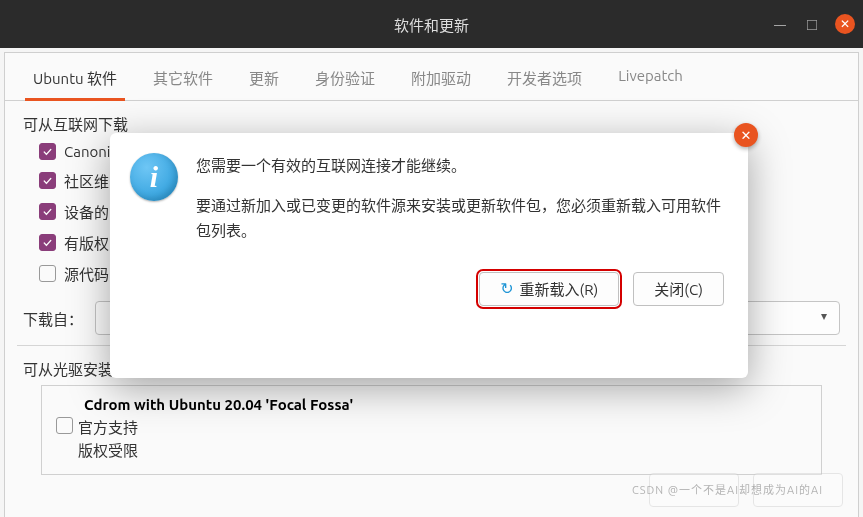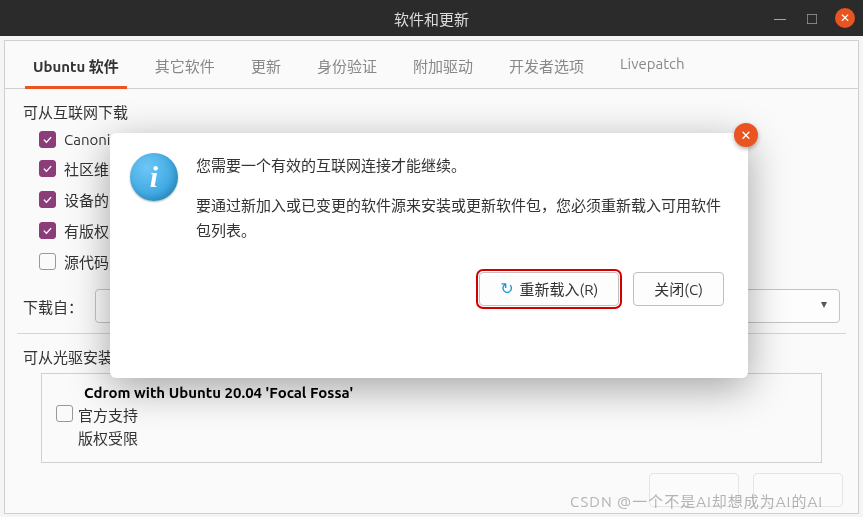--- a/index.html
+++ b/index.html
@@ -1,28 +1,28 @@
 <!DOCTYPE html>
 <html><head>
   <meta charset="utf-8">
   <style>
     * { box-sizing: border-box; margin: 0; padding: 0; font-family: "Ubuntu", "Noto Sans CJK SC", sans-serif; }
     body { width: 863px; height: 517px; background: #f5f5f5; position: relative; overflow: hidden; }
     
-    .titlebar { height: 36px; background: #2b2b2b; display: flex; align-items: center; position: relative; }
+    .titlebar { height: 48px; background: #2b2b2b; display: flex; align-items: center; position: relative; }
     .titlebar-title { color: #ddd; font-size: 15px; margin: 0 auto; }
     .titlebar-controls { position: absolute; right: 8px; display: flex; gap: 14px; align-items: center; }
     .tb-btn { width: 18px; height: 18px; display: flex; align-items: center; justify-content: center; color: #ccc; font-size: 12px; cursor: pointer; }
     .tb-close { background: #e95420; border-radius: 50%; width: 20px; height: 20px; color: #fff; }
     
     .content { background: #fafafa; border: 1px solid #cfcfcf; margin: 4px; height: 474px; }
     
     .tabs { display: flex; border-bottom: 1px solid #d0d0d0; padding: 0 10px; }
     .tab { padding: 14px 18px 12px; font-size: 15px; color: #888; cursor: pointer; position: relative; }
-    .tab.active { color: #333; font-weight: 700; }
+    .tab.active { color: #333; font-weight: 400; }
     .tab.active::after { content: ""; position: absolute; left: 10px; right: 10px; bottom: -1px; height: 3px; background: #e95420; }
     
     .section { padding: 12px 18px 6px; }
     .section-title { font-size: 15px; color: #333; margin-bottom: 4px; }
     .checkrow { display: flex; align-items: center; gap: 8px; padding: 5px 0 5px 16px; font-size: 15px; color: #333; }
     .chk { width: 17px; height: 17px; border: 1px solid #999; border-radius: 3px; display: flex; align-items: center; justify-content: center; flex-shrink: 0; }
     .chk.checked { background: #8a3d7a; border-color: #8a3d7a; }
     .chk.checked::after { content: "✓"; color: #fff; font-size: 12px; font-weight: bold; }
     
     .dl-row { display: flex; align-items: center; gap: 10px; padding: 6px 18px 10px; }
@@ -42,21 +42,21 @@
     .modal-close { position: absolute; right: -10px; top: -10px; width: 24px; height: 24px; background: #e95420; border-radius: 50%; display: flex; align-items: center; justify-content: center; color: #fff; font-size: 13px; cursor: pointer; box-shadow: 0 2px 4px rgba(0,0,0,0.3); }
     .modal-body { display: flex; padding: 20px 24px 14px 20px; gap: 18px; }
     .modal-icon { width: 48px; height: 48px; border-radius: 50%; background: radial-gradient(circle at 35% 30%, #6ec6f5, #2196d6); flex-shrink: 0; display: flex; align-items: center; justify-content: center; color: #fff; font-family: serif; font-size: 30px; font-weight: bold; font-style: italic; box-shadow: inset -3px -3px 6px rgba(0,0,0,0.15), 0 1px 2px rgba(0,0,0,0.3); }
     .modal-text h2 { font-size: 17px; font-weight: bold; color: #222; margin-bottom: 14px; }
     .modal-text p { font-size: 15px; color: #333; line-height: 1.7; margin-bottom: 14px; }
     .modal-actions { display: flex; gap: 14px; justify-content: flex-end; padding: 0 24px 20px 0; }
     .btn { height: 34px; padding: 0 20px; border: 1px solid #c0c0c0; border-radius: 4px; background: #fdfdfd; font-size: 15px; color: #333; display: flex; align-items: center; gap: 6px; cursor: pointer; }
     .btn.highlight { outline: 2px solid #d40000; outline-offset: 1px; }
     .reload-icon { color: #2196d6; font-size: 16px; display: inline-block; }
     
-    .watermark { position: absolute; right: 40px; bottom: 6px; color: rgba(120,120,120,0.55); font-size: 15px; letter-spacing: 1px; }
+    .watermark { position: absolute; right: 40px; bottom: 20px; color: rgba(120,120,120,0.55); font-size: 11px; letter-spacing: 1px; }
     .footer-btns { position: absolute; right: 20px; bottom: 10px; display: flex; gap: 14px; opacity: 0.35; }
     .footer-btns .btn { width: 90px; justify-content: center; }
   </style>
 </head>
 <body>
 
 <div class="titlebar">
   <span class="titlebar-title">软件和更新</span>
   <div class="titlebar-controls">
     <span class="tb-btn">—</span>

